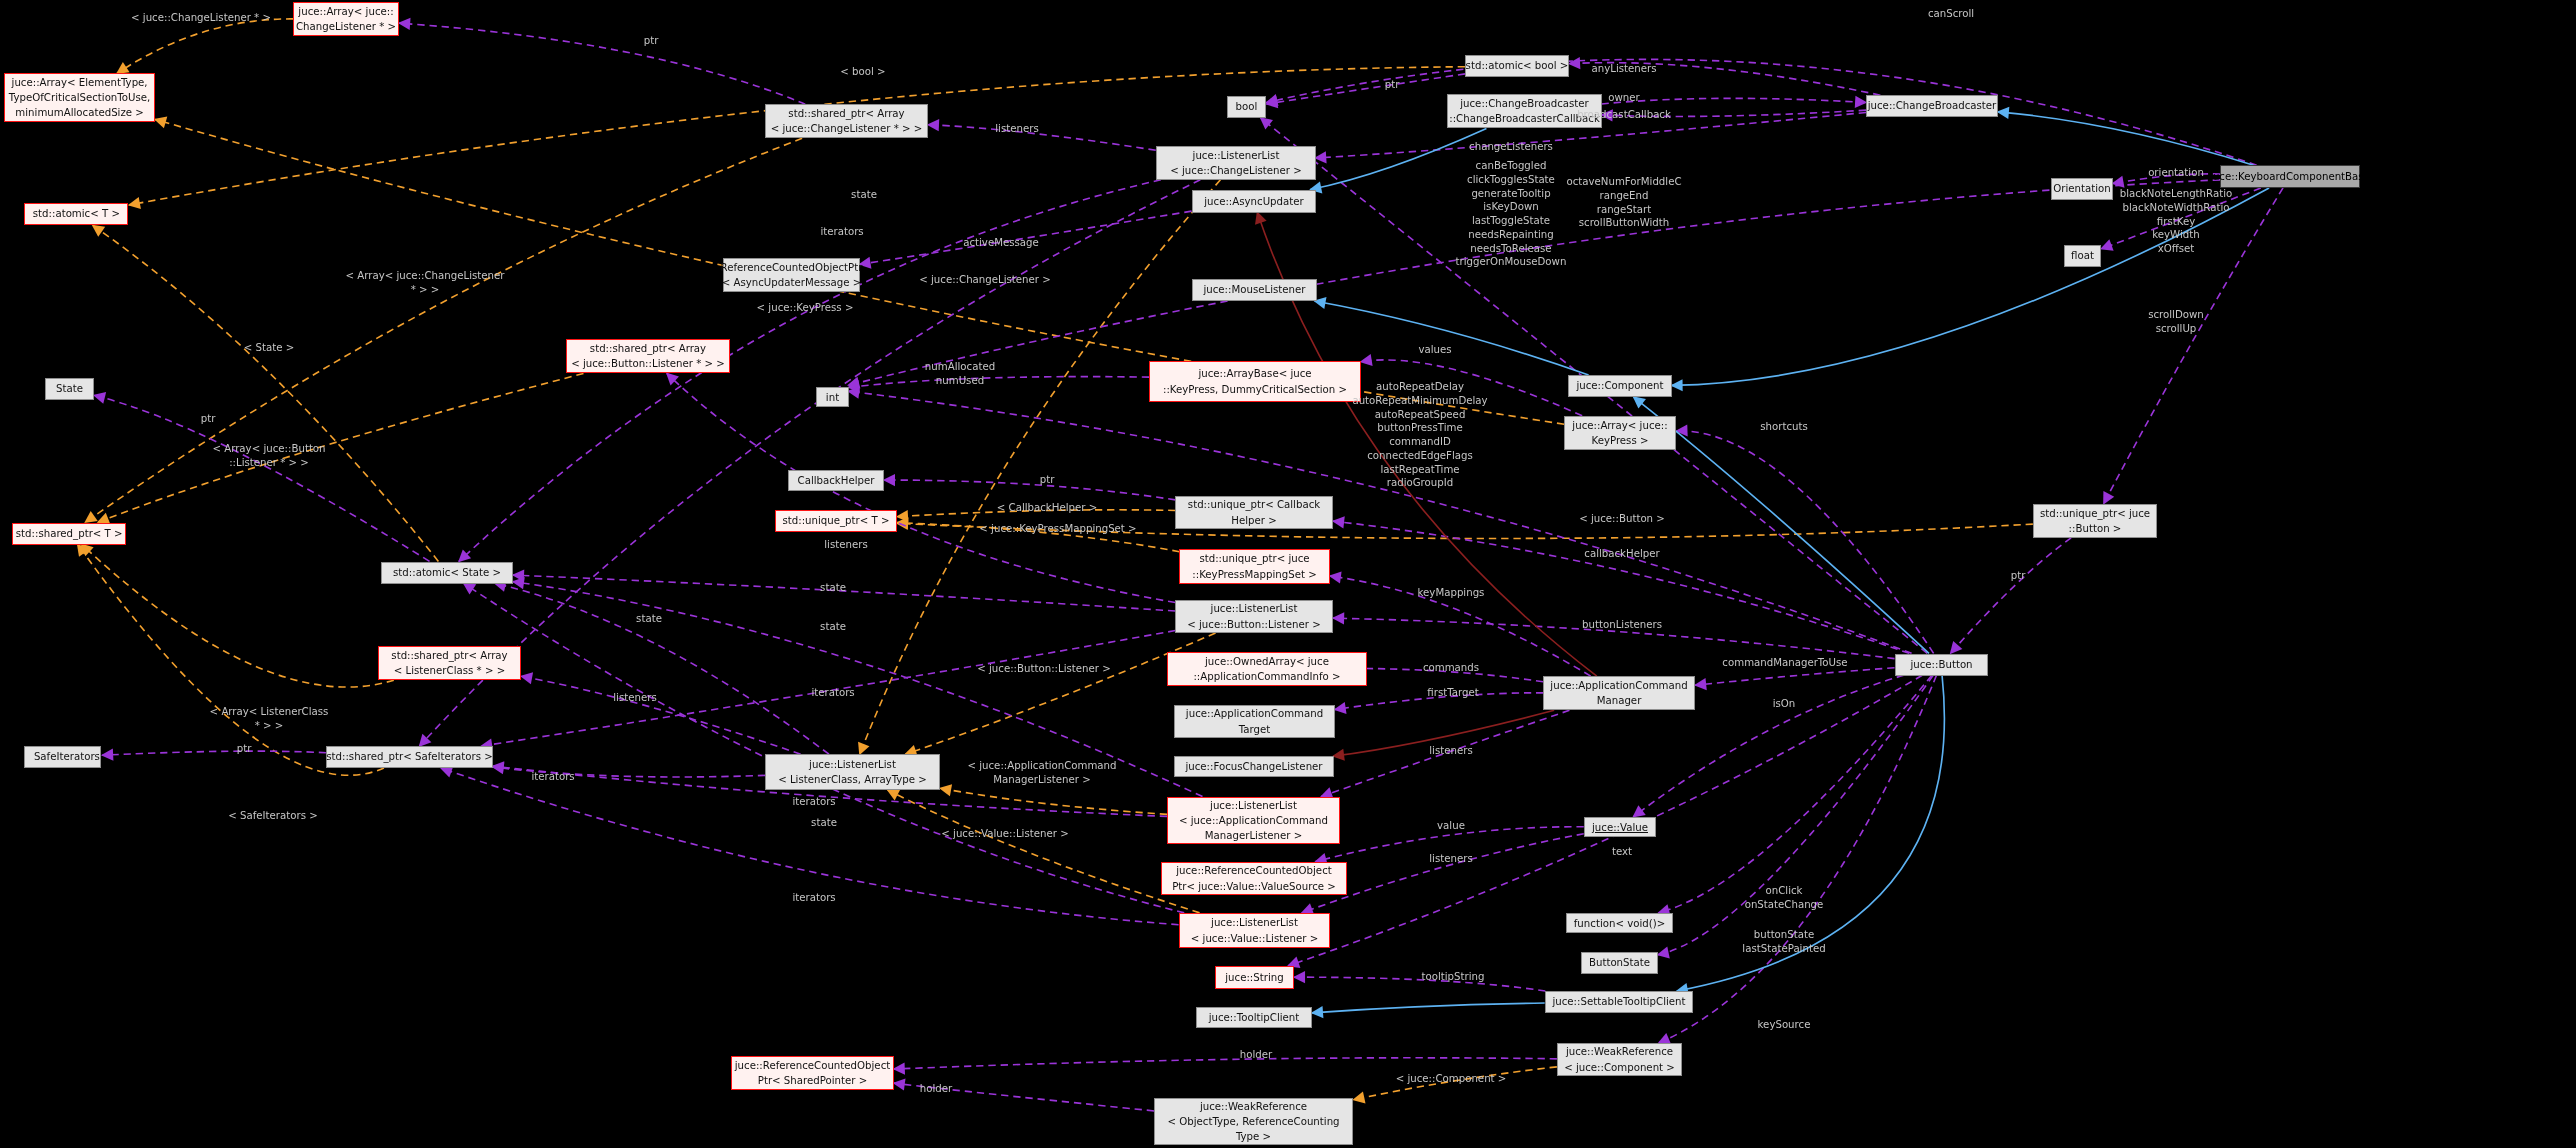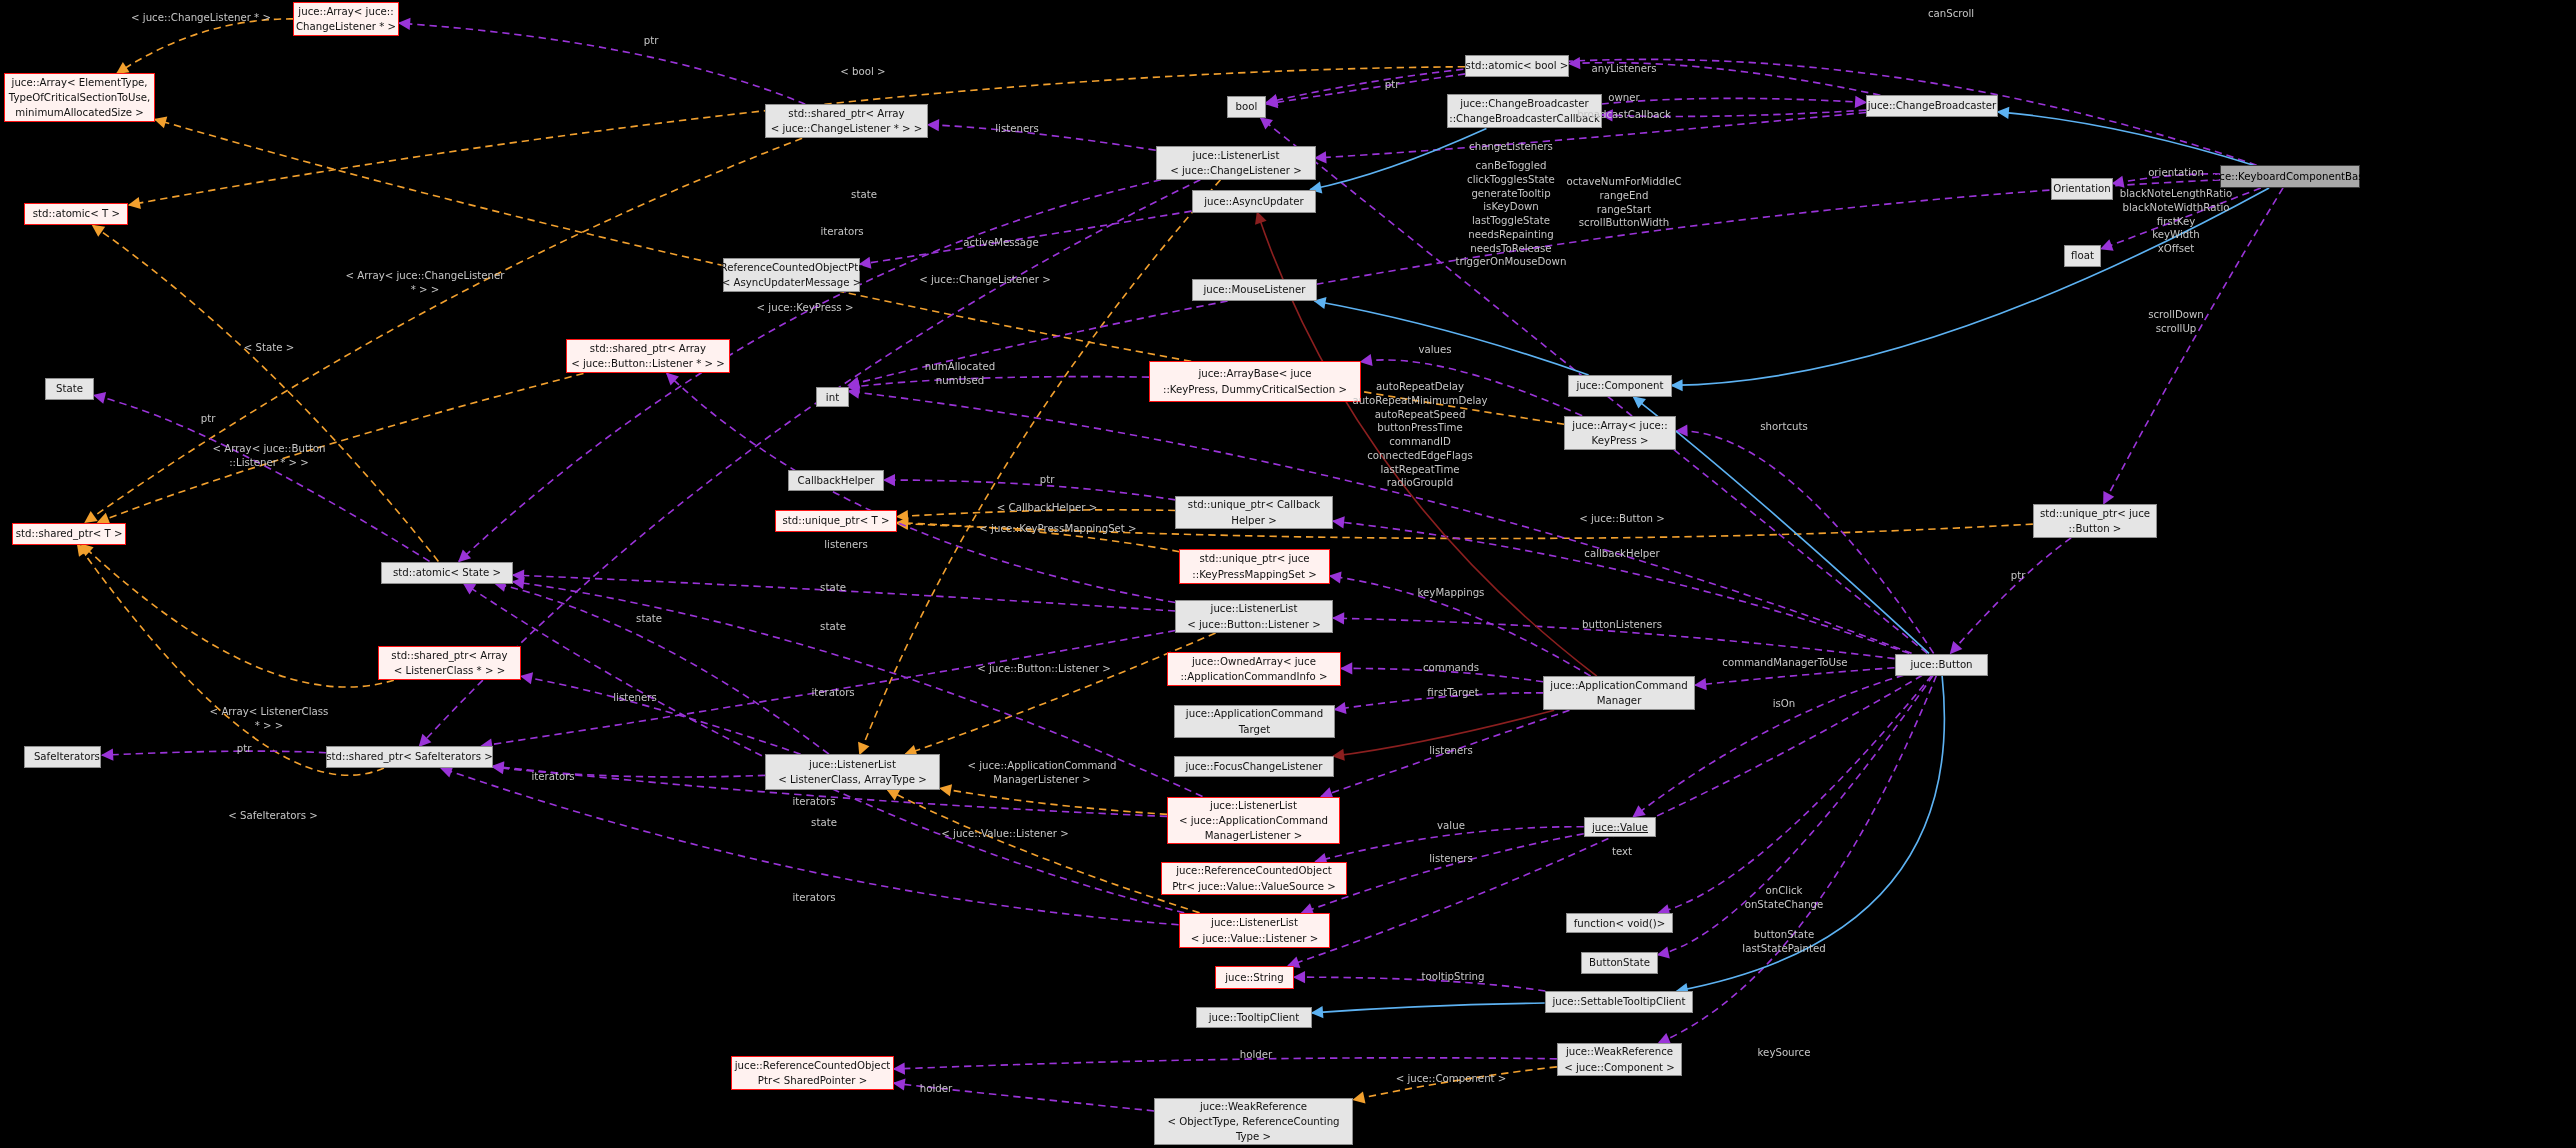--- a/index.html
+++ b/index.html
@@ -145,21 +145,21 @@
 KeyPress &gt;</div>
     <div class="node plain" style="left: 788px; top: 470px; width: 96px; height: 21px;">CallbackHelper</div>
     <div class="node red" style="left: 775px; top: 510px; width: 122px; height: 22px;">std::unique_ptr&lt; T &gt;</div>
     <div class="node plain" style="left: 1175px; top: 496px; width: 158px; height: 33px;">std::unique_ptr&lt; Callback
 Helper &gt;</div>
     <div class="node red" style="left: 1179px; top: 549px; width: 151px; height: 35px;">std::unique_ptr&lt; juce
 ::KeyPressMappingSet &gt;</div>
     <div class="node plain" style="left: 381px; top: 562px; width: 132px; height: 22px;">std::atomic&lt; State &gt;</div>
     <div class="node plain" style="left: 1175px; top: 600px; width: 158px; height: 33px;">juce::ListenerList
 &lt; juce::Button::Listener &gt;</div>
-    <div class="node red" style="left: 1167px; top: 652px; width: 174px; height: 34px;">juce::OwnedArray&lt; juce
+    <div class="node red" style="left: 1167px; top: 652px; width: 200px; height: 34px;">juce::OwnedArray&lt; juce
 ::ApplicationCommandInfo &gt;</div>
     <div class="node red" style="left: 378px; top: 646px; width: 143px; height: 34px;">std::shared_ptr&lt; Array
 &lt; ListenerClass * &gt; &gt;</div>
     <div class="node plain" style="left: 1174px; top: 705px; width: 161px; height: 33px;">juce::ApplicationCommand
 Target</div>
     <div class="node plain" style="left: 1543px; top: 676px; width: 152px; height: 34px;">juce::ApplicationCommand
 Manager</div>
     <div class="node plain" style="left: 1174px; top: 756px; width: 160px; height: 21px;">juce::FocusChangeListener</div>
     <div class="node plain" style="left: 326px; top: 746px; width: 167px; height: 22px;">std::shared_ptr&lt; SafeIterators &gt;</div>
     <div class="node plain" style="left: 765px; top: 754px; width: 175px; height: 36px;">juce::ListenerList
@@ -274,18 +274,18 @@
     <div class="elabel" style="left: 1005px; top: 834px;">&lt; juce::Value::Listener &gt;</div>
     <div class="elabel" style="left: 1451px; top: 751px;">listeners</div>
     <div class="elabel" style="left: 1451px; top: 826px;">value</div>
     <div class="elabel" style="left: 1451px; top: 859px;">listeners</div>
     <div class="elabel" style="left: 1622px; top: 852px;">text</div>
     <div class="elabel" style="left: 1784px; top: 898px;">onClick
 onStateChange</div>
     <div class="elabel" style="left: 1784px; top: 942px;">buttonState
 lastStatePainted</div>
     <div class="elabel" style="left: 1453px; top: 977px;">tooltipString</div>
-    <div class="elabel" style="left: 1784px; top: 1053px;">keySource</div>
+    <div class="elabel" style="left: 1784px; top: 1025px;">keySource</div>
     <div class="elabel" style="left: 1256px; top: 1055px;">holder</div>
     <div class="elabel" style="left: 936px; top: 1089px;">holder</div>
     <div class="elabel" style="left: 1451px; top: 1079px;">&lt; juce::Component &gt;</div>
   </div>
 
 
 </body></html>

